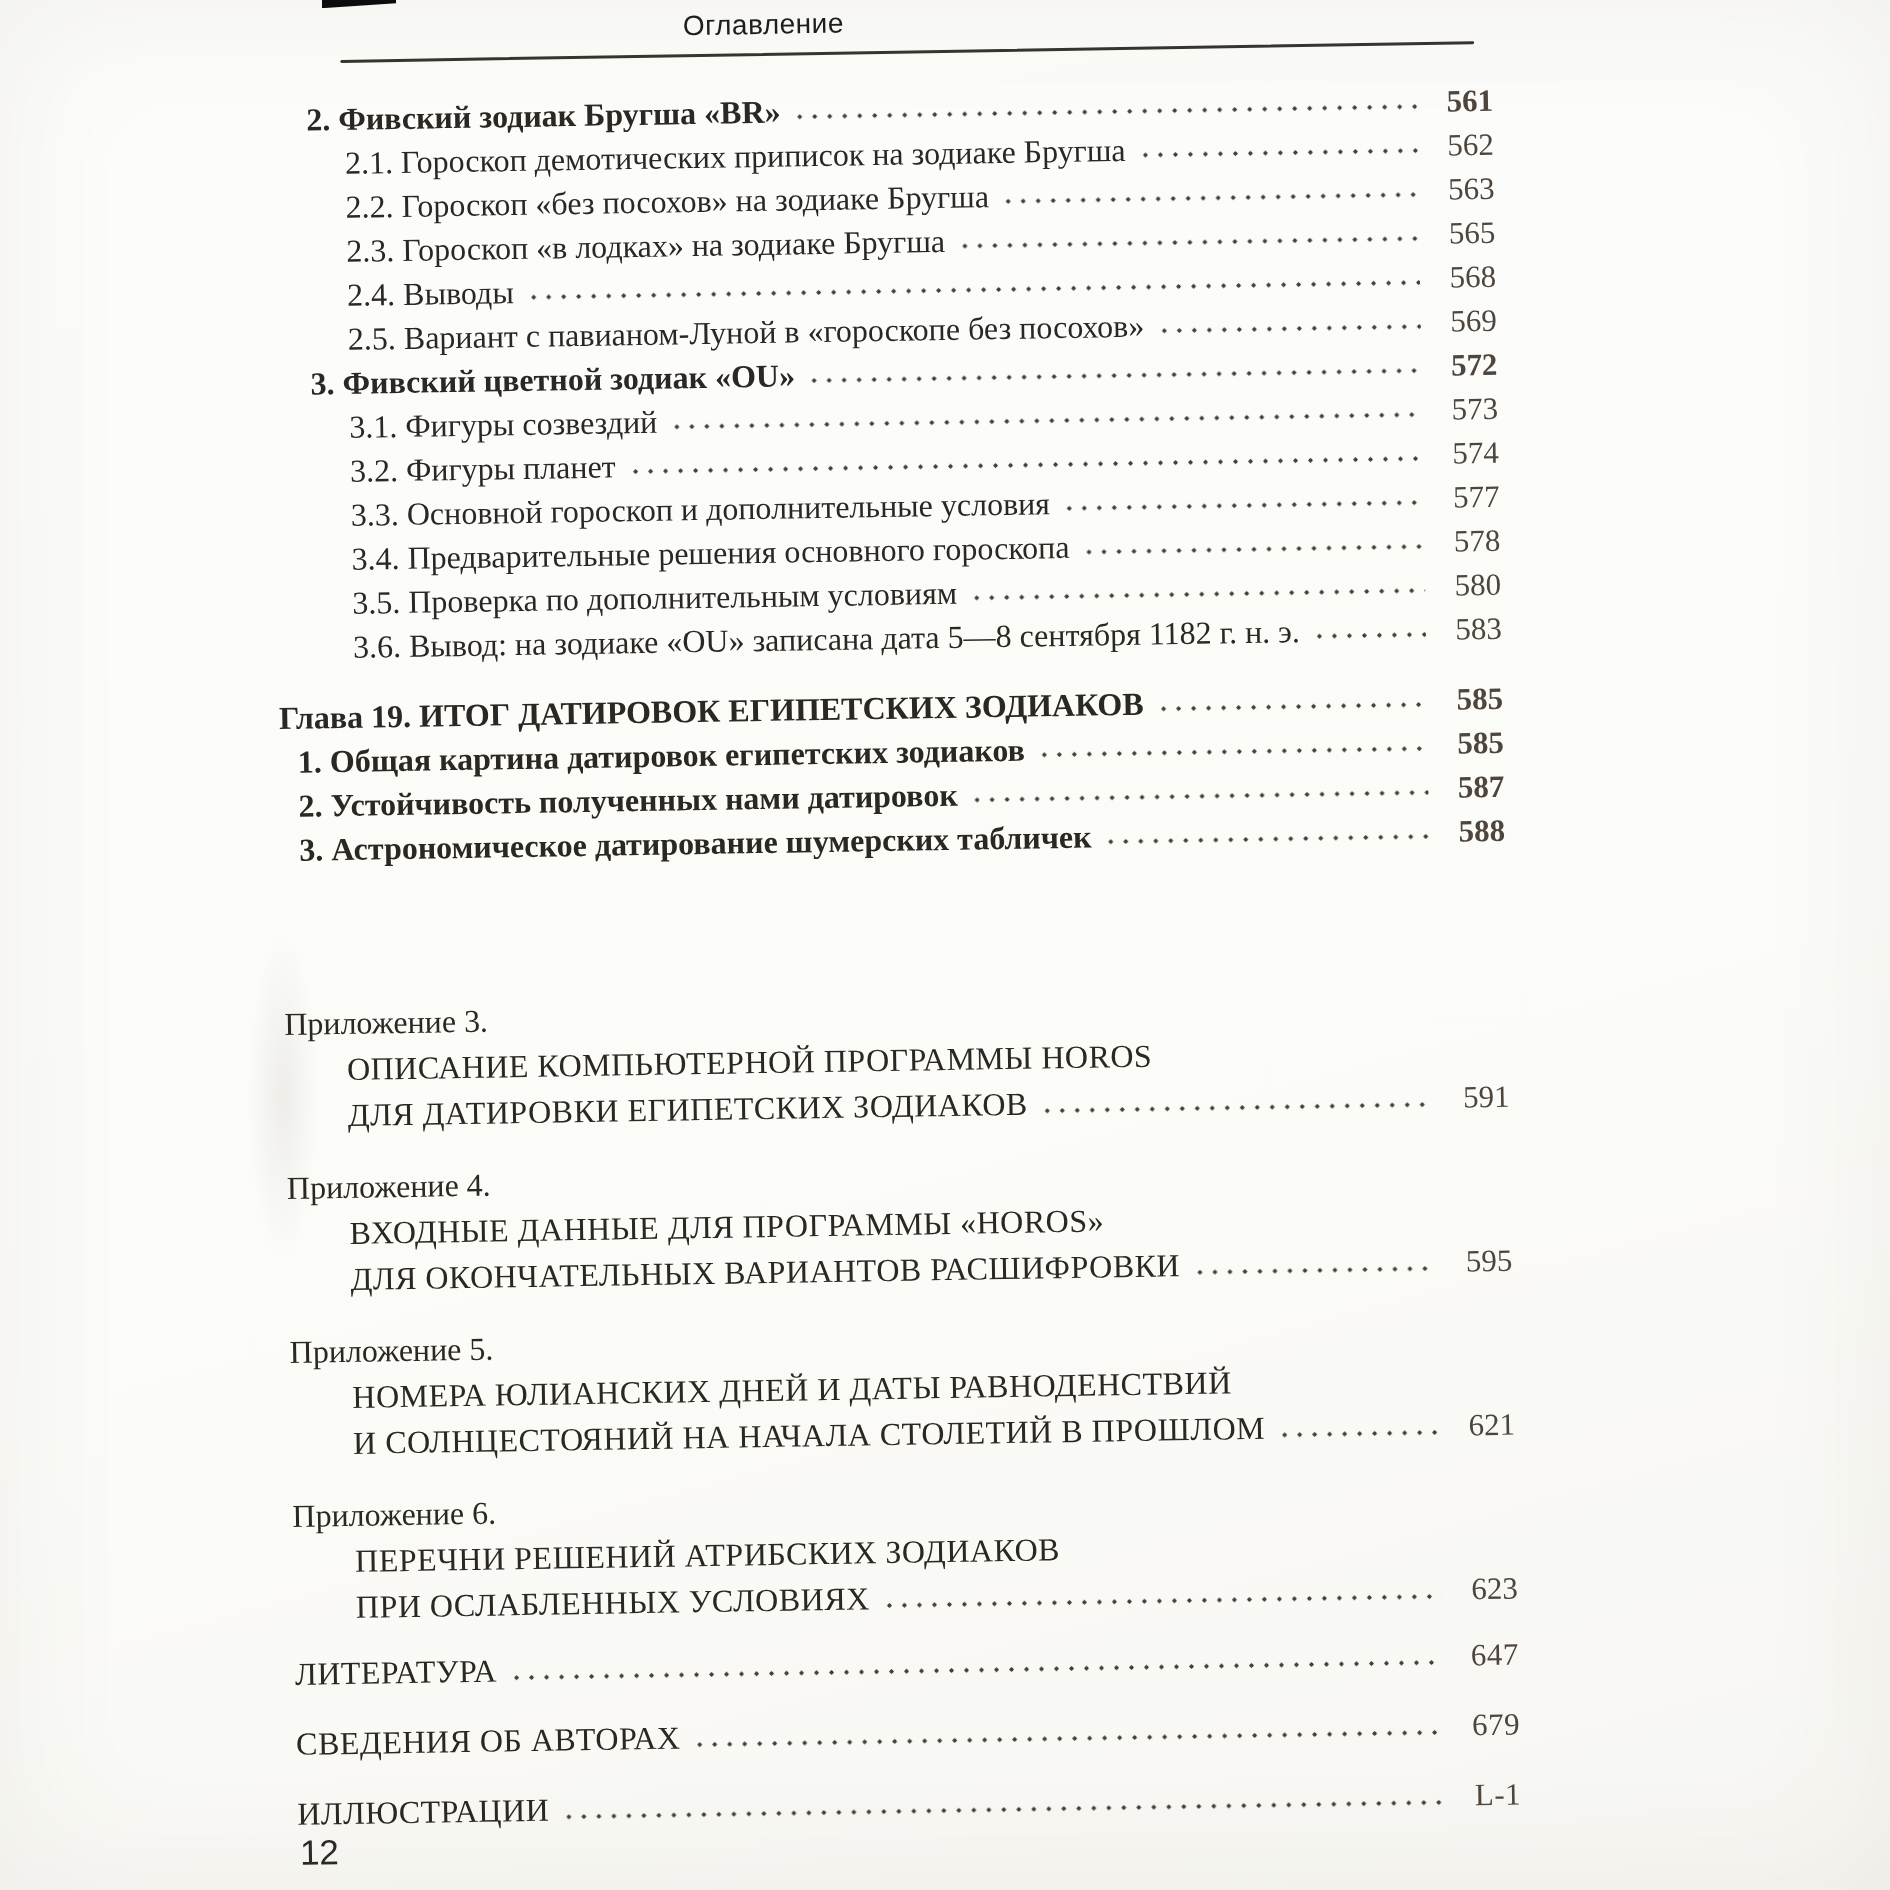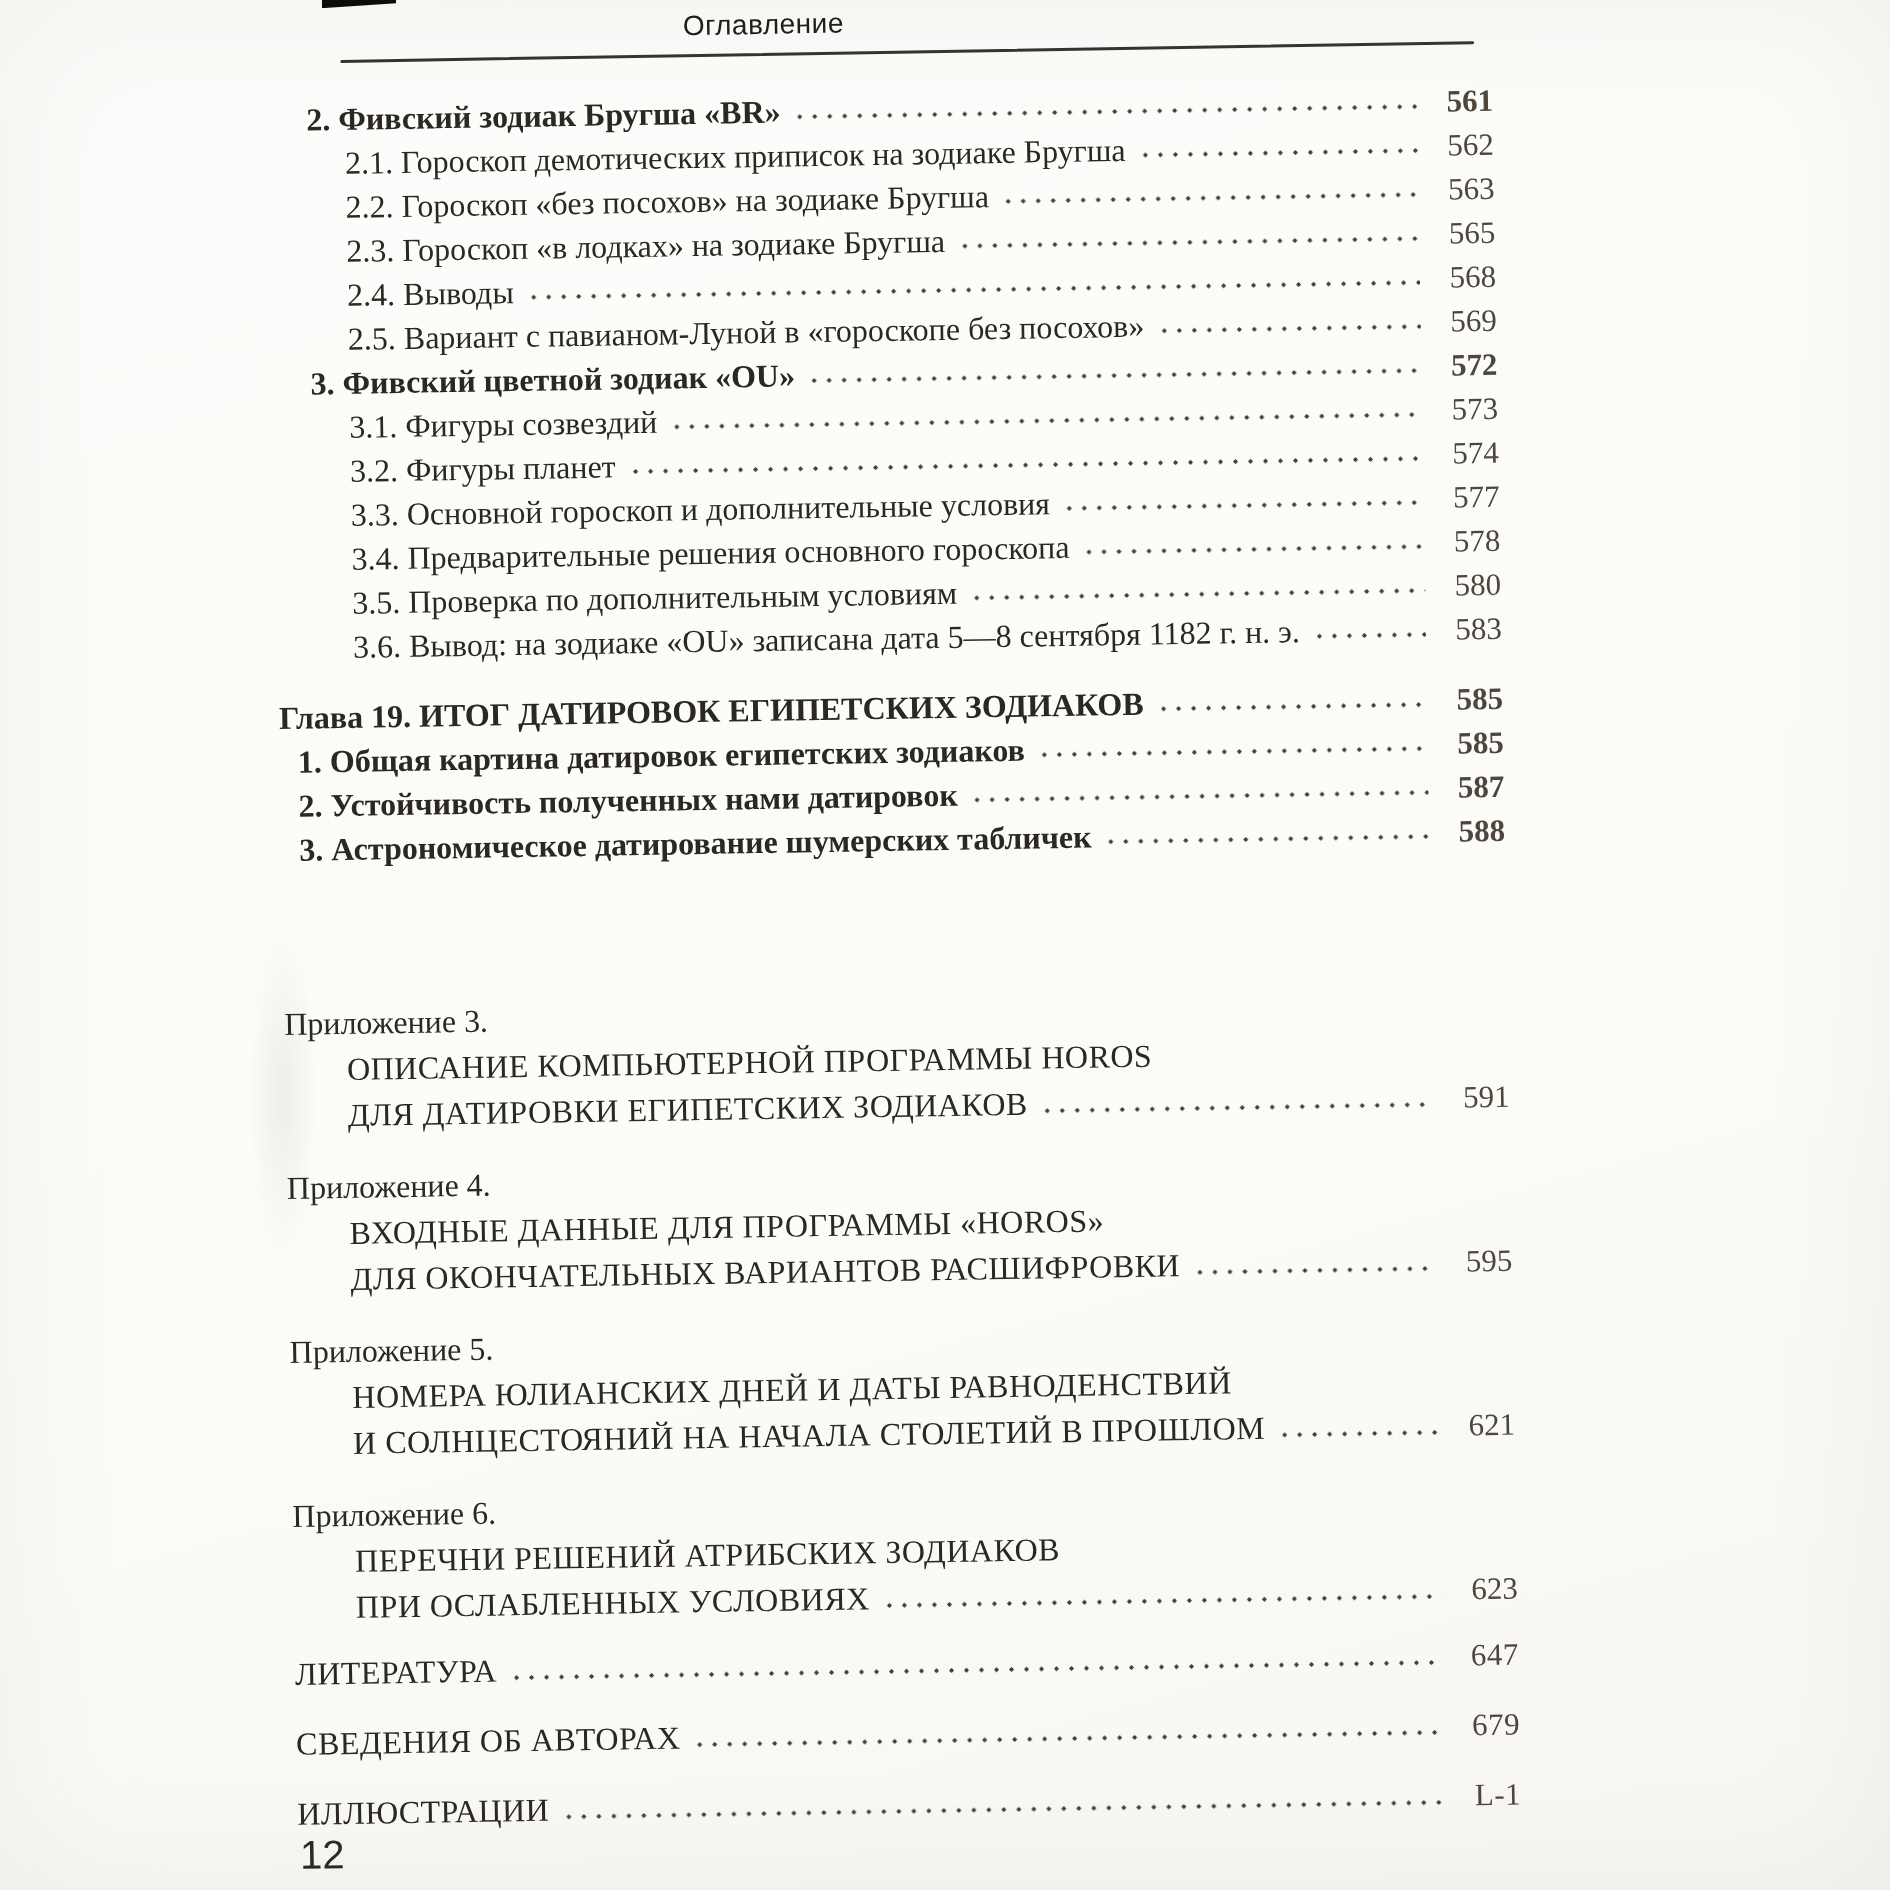--- a/index.html
+++ b/index.html
@@ -50,21 +50,21 @@
   .pg{min-width:70px;text-align:right;color:#4e463c;font-size:31px;}
   .appendix{margin-top:26px;}
   .appendix.first{margin-top:130px;}
   .appendix .row{height:46px;}
   .appline .lbl{padding-left:62px;letter-spacing:.5px;}
   .backmatter{margin-top:20px;}
   .backmatter .row{height:46px;margin-bottom:24px;letter-spacing:.5px;}
   .footer-num{
     position:absolute;left:285px;top:1822px;
     font-family:"Liberation Sans","DejaVu Sans",sans-serif;
-    font-size:40px;color:#2a2927;
+    font-size:35px;color:#2a2927;
   }
 </style>
 </head>
 <body>
 
 <div class="photo">
   <div class="edge-artifact"></div>
   <div class="left-smudge"></div>
 
   <div class="tilt">

